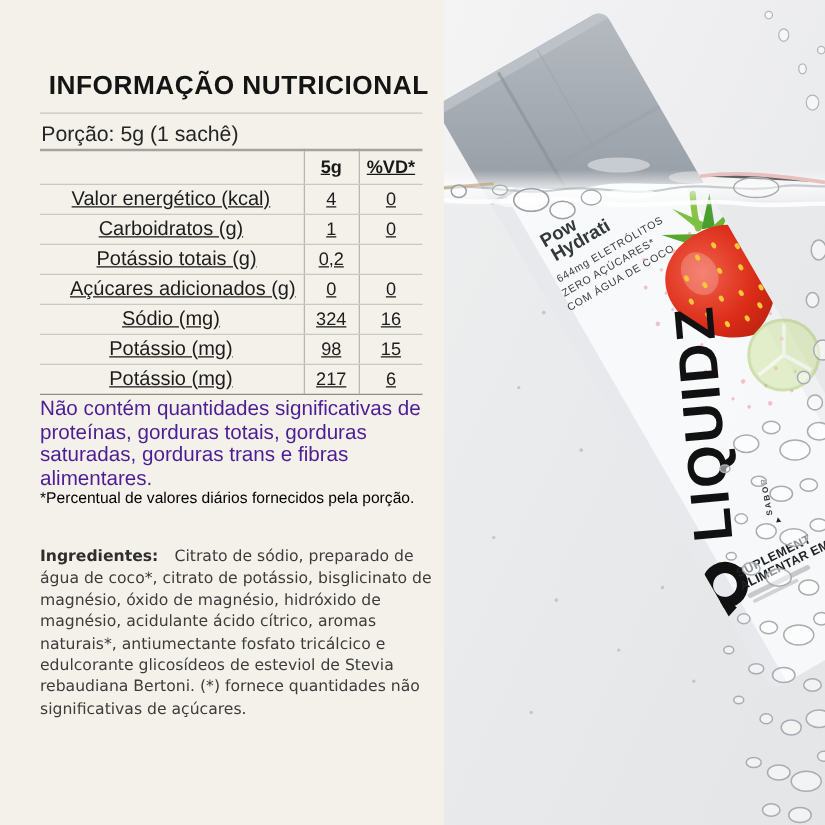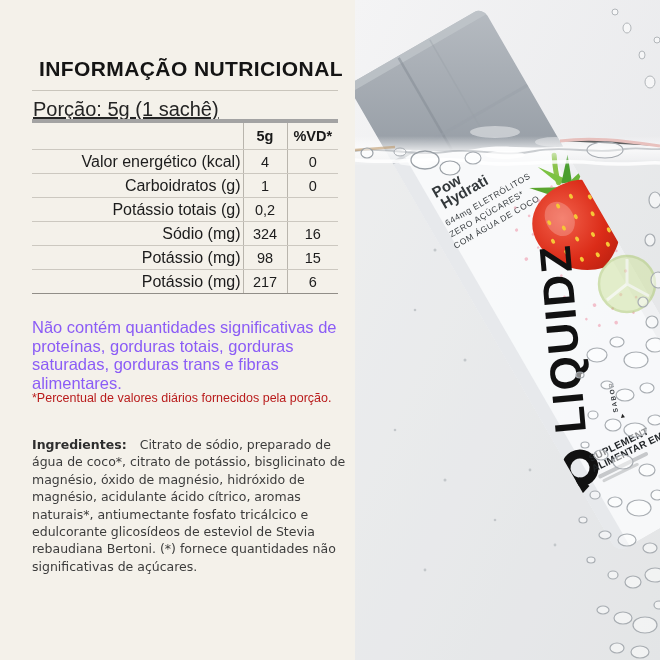--- a/index.html
+++ b/index.html
@@ -1,33 +1,33 @@
 <!DOCTYPE html>
 <html><head>
 <meta charset="utf-8">
 <style>
   html,body{margin:0;padding:0;width:660px;height:660px;overflow:hidden;}
   body{background:#f4f1ea;font-family:"Liberation Sans",sans-serif;color:#191919;position:relative;}
   .panel{position:absolute;left:4px;top:0;width:355px;height:480px;}
   .abs{position:absolute;}
   .title{left:35px;top:57px;font-size:21px;font-weight:bold;letter-spacing:.4px;color:#141414;}
   .title-rule{left:28px;top:90px;width:306px;height:1px;background:#c9c5bc;}
-  .serving{left:29px;top:98px;font-size:20px;color:#242424;text-decoration:underline;}
+  .serving{left:29px;top:98px;font-size:17px;color:#242424;}
   .ntable{left:28px;top:119px;width:306px;border-collapse:collapse;table-layout:fixed;}
-  .ntable{border-top:4px solid #a3a3a3;}
+  .ntable{border-top:2px solid #a3a3a3;text-decoration:underline;}
   .ntable th,.ntable td{padding:0 2px;border-bottom:1px solid #ccc8c0;font-weight:normal;}
   .ntable thead th{height:26px;font-weight:bold;font-size:16.5px;text-align:center;}
   .ntable tbody td{height:23px;font-size:16px;color:#1c1c1c;}
-  .ntable .c-label{text-align:right;padding-left:1px;}
+  .ntable .c-label{text-align:center;padding-left:1px;}
   .ntable .c-val{text-align:center;font-size:14.5px;border-left:1px solid #b9b5ad;}
   .ntable tbody tr:last-child td{border-bottom:1px solid #918e88;}
   .ind1{padding-left:10px !important;}
   .ind2{padding-left:20px !important;}
-  .note{left:28px;top:318px;width:322px;font-size:16.5px;line-height:18.5px;color:#8b5cf6;}
-  .footnote{left:28px;top:391px;font-size:12.5px;color:#b91c1c;white-space:nowrap;}
+  .note{left:28px;top:318px;width:322px;font-size:16.5px;line-height:18.5px;color:#4c1d95;}
+  .footnote{left:28px;top:391px;font-size:12.5px;color:#000000;white-space:nowrap;}
   .ingredients{left:28px;top:436px;width:320px;font-family:"DejaVu Sans",sans-serif;font-size:12.5px;line-height:17.4px;color:#3c3c3c;}
   .ingredients b{color:#2e2e2e;margin-right:13px;}
   .photo{position:absolute;left:355px;top:0;width:305px;height:660px;}
 </style>
 </head>
 <body>
 
 <div class="panel">
   <div class="abs title">INFORMAÇÃO NUTRICIONAL</div>
   <div class="abs title-rule"></div>
@@ -54,20 +54,25 @@
       </tr>
       <tr>
         <td class="c-label">Carboidratos (g)</td>
         <td class="c-val">1</td>
         <td class="c-val">0</td>
       </tr>
       <tr>
         <td class="c-label ind1">Potássio totais (g)</td>
         <td class="c-val">0,2</td>
         <td class="c-val"></td>
+      </tr>
+      <tr>
+        <td class="c-label ind2">Açúcares adicionados (g)</td>
+        <td class="c-val">0</td>
+        <td class="c-val">0</td>
       </tr>
       <tr>
         <td class="c-label">Sódio (mg)</td>
         <td class="c-val">324</td>
         <td class="c-val">16</td>
       </tr>
       <tr>
         <td class="c-label">Potássio (mg)</td>
         <td class="c-val">98</td>
         <td class="c-val">15</td>

